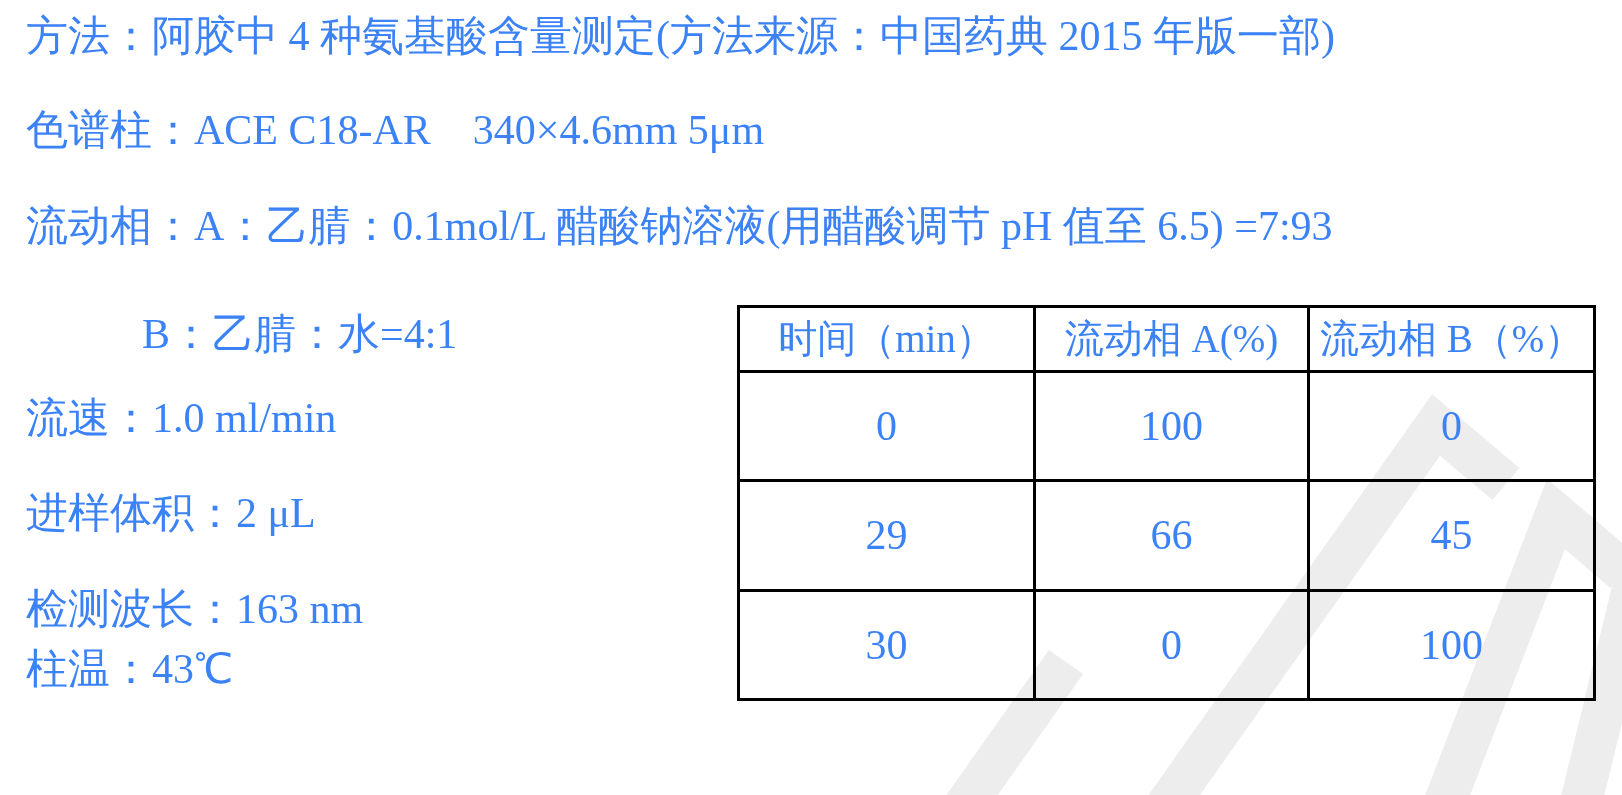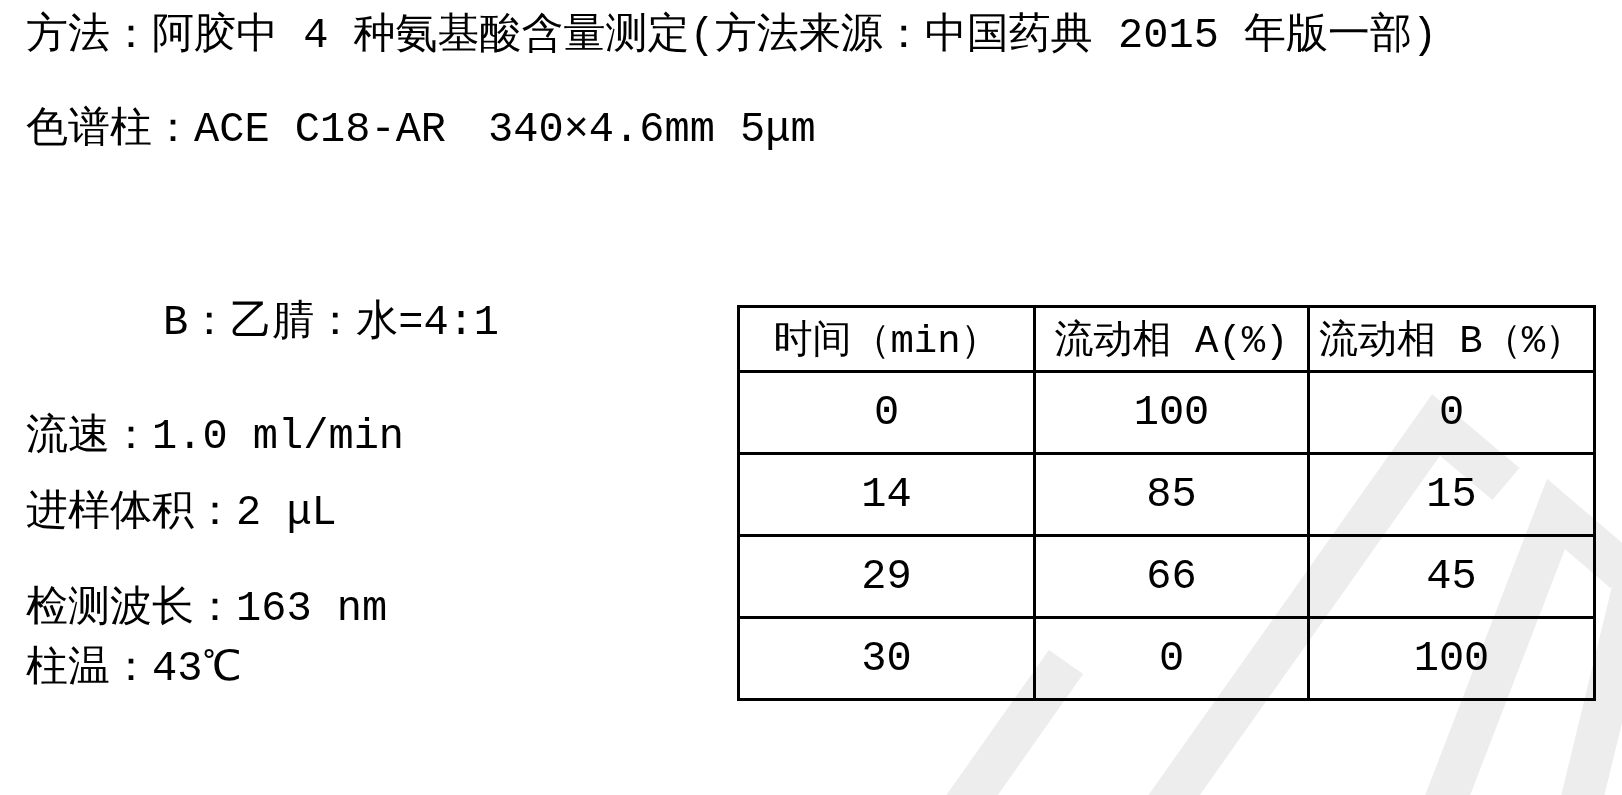--- a/index.html
+++ b/index.html
@@ -1,40 +1,40 @@
 <!DOCTYPE html>
 <html><head>
 <meta charset="utf-8">
 <style>
   html,body{margin:0;padding:0;background:#ffffff;}
   .page{
     position:relative;
     width:1622px;height:795px;
     background:#ffffff;
     overflow:hidden;
-    font-family:Liberation Mono, monospace;
-    color:#000000;
+    font-family:Liberation Serif, serif;
+    color:#3b82f6;
   }
   
   .watermark{
     position:absolute;left:0;top:0;width:1622px;height:795px;
     z-index:0;pointer-events:none;
   }
   
   .text-line{
     position:absolute;left:26px;
     font-size:42px;line-height:48px;
     white-space:pre;
     z-index:2;
   }
   .line-1{top:12px;}
   .line-2{top:106px;}
   .line-3{top:202px;}
-  .line-4{top:299px;left:142px;margin-left:21px;}
-  .line-5{top:413px;}
+  .line-4{top:310px;left:142px;}
+  .line-5{top:394px;}
   .line-6{top:489px;}
   .line-7{top:585px;}
   .line-8{top:645px;}
   
   .gradient-table{
     position:absolute;left:737px;top:305px;
     width:856px;height:396px;
     border-collapse:collapse;table-layout:fixed;
     background:transparent;
     z-index:2;
@@ -64,20 +64,21 @@
       <path d="M 1440 815 L 1556 514 L 1624 572"></path>
       <path d="M 958 815 L 1066 662"></path>
       <path d="M 1578 815 L 1640 560"></path>
     </g>
   </svg>
 
   <div class="text-line line-1">方法：阿胶中 4 种氨基酸含量测定(方法来源：中国药典 2015 年版一部)</div>
 
   <div class="text-line line-2">色谱柱：ACE C18-AR　340×4.6mm 5μm</div>
 
+  <div class="text-line line-3">流动相：A：乙腈：0.1mol/L 醋酸钠溶液(用醋酸调节 pH 值至 6.5) =7:93</div>
 
   <div class="text-line line-4">B：乙腈：水=4:1</div>
 
   <div class="text-line line-5">流速：1.0 ml/min</div>
 
   <div class="text-line line-6">进样体积：2 μL</div>
 
   <div class="text-line line-7">检测波长：163 nm</div>
 
   <div class="text-line line-8">柱温：43℃</div>
@@ -95,25 +96,20 @@
         <th>流动相 B（%）</th>
       </tr>
     </thead>
     <tbody>
       <tr>
         <td>0</td>
         <td>100</td>
         <td>0</td>
       </tr>
       <tr>
-        <td>14</td>
-        <td>85</td>
-        <td>15</td>
-      </tr>
-      <tr>
         <td>29</td>
         <td>66</td>
         <td>45</td>
       </tr>
       <tr>
         <td>30</td>
         <td>0</td>
         <td>100</td>
       </tr>
     </tbody>

